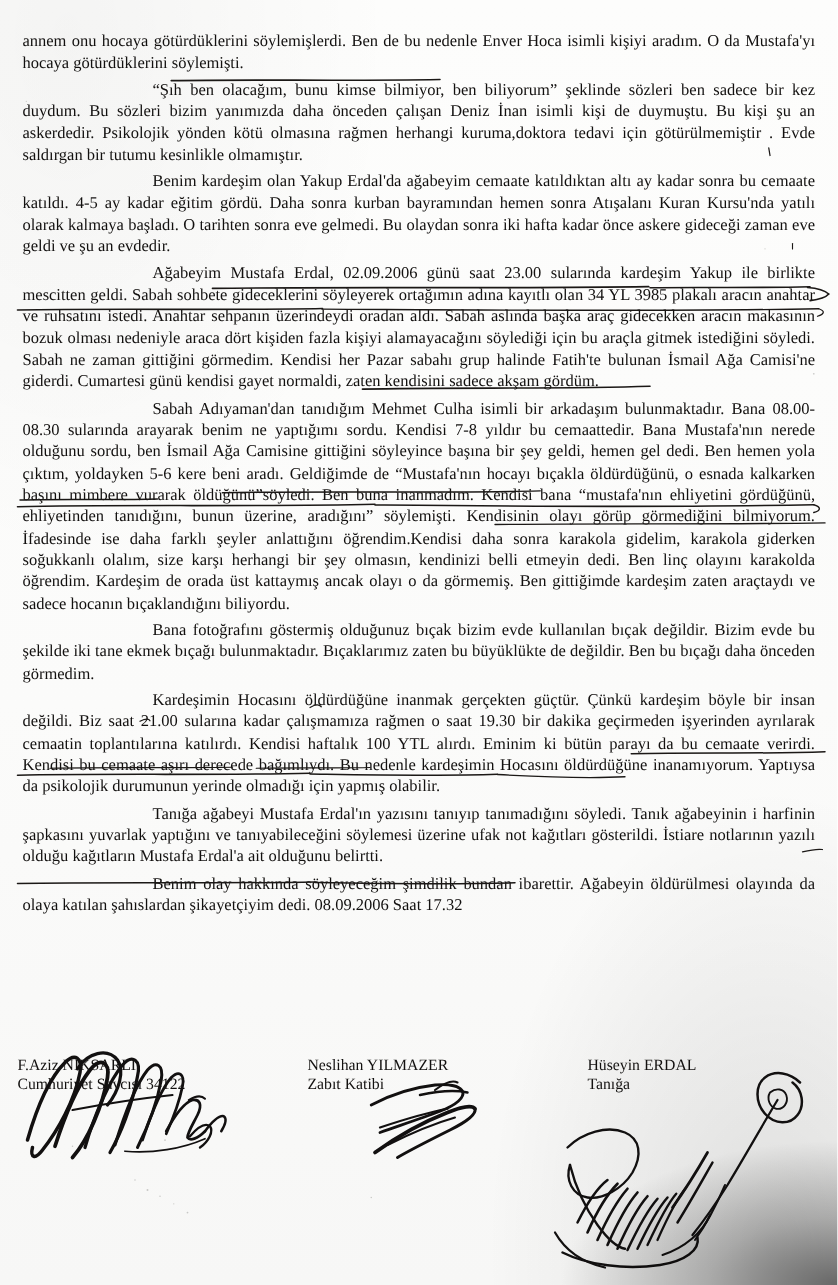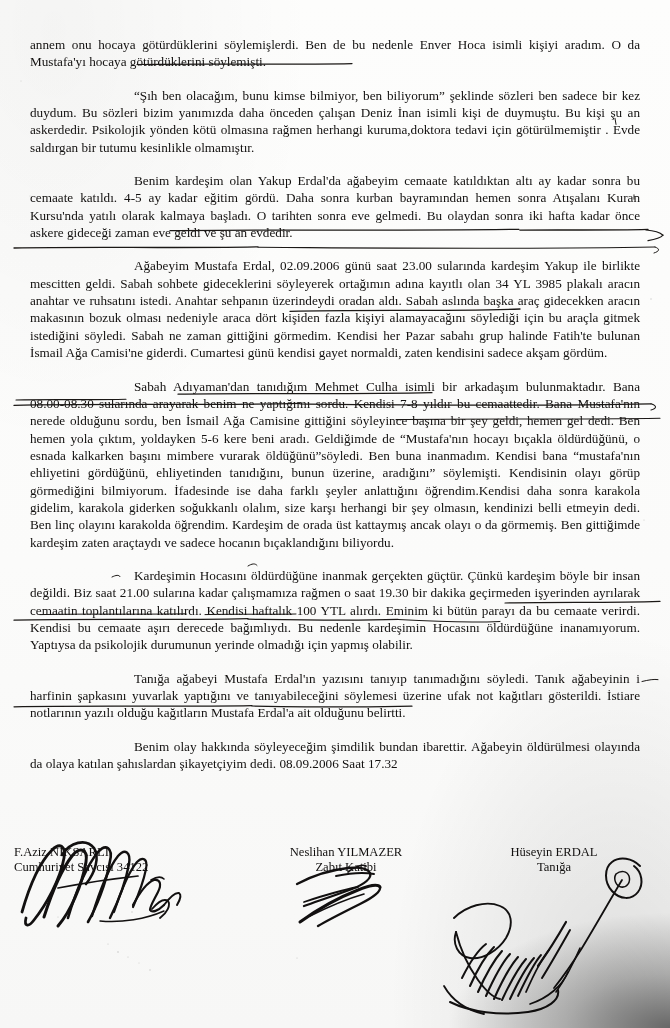--- a/index.html
+++ b/index.html
@@ -20,39 +20,39 @@
   .speckle{position:absolute;inset:0;pointer-events:none;opacity:.5;}
   .body-text{
     position:absolute;
     left:14px; top:20px; width:642px;
     font-size:13.2px;
     line-height:17.35px;
     text-align:justify;
     text-justify:inter-word;
     -webkit-font-smoothing:none;
   }
-  .body-text p{margin:16px;text-indent:0;}
+  .body-text p{margin:4px;text-indent:0;}
   .body-text p.ind{text-indent:104px;}
   .body-text p + p{margin-top:0;}
 
   
   .ink{position:absolute;left:0;top:0;width:670px;height:1028px;pointer-events:none;}
 
   
   .sigblock{
     position:absolute;left:0;top:845px;width:670px;height:60px;
     font-size:12.6px;line-height:14.5px;
   }
-  .sigcol{position:absolute;text-align:center;}
+  .sigcol{position:absolute;}
   .sigcol .nm{white-space:nowrap;}
   .sigcol .rl{white-space:nowrap;}
   .c1{left:14px;width:210px;text-align:left;}
   .c1 .rl{text-align:left;}
   .c2{left:246px;width:200px;}
-  .c3{left:459px;width:190px;font-family:Liberation Serif, serif;}
+  .c3{left:470px;width:190px;font-family:Liberation Serif, serif;}
 
   .sigdraw{position:absolute;left:0;top:0;width:670px;height:1028px;pointer-events:none;}
 
   .edge-shadow{
     position:absolute;right:0;bottom:0;width:230px;height:120px;
     background:radial-gradient(ellipse at 100% 100%, rgba(0,0,0,.55) 0%, rgba(0,0,0,.25) 32%, rgba(0,0,0,0) 68%);
     pointer-events:none;
   }
 </style>
 </head>
@@ -80,20 +80,21 @@
         <circle cx="30" cy="196" r="0.5"></circle>
     </g>
   </svg>
 
   <div class="body-text">
     <p>annem onu hocaya götürdüklerini söylemişlerdi. Ben de bu nedenle Enver Hoca isimli kişiyi aradım. O da Mustafa'yı hocaya götürdüklerini söylemişti.</p>
     <p class="ind">“Şıh ben olacağım, bunu kimse bilmiyor, ben biliyorum” şeklinde sözleri ben sadece bir kez duydum. Bu sözleri bizim yanımızda daha önceden çalışan Deniz İnan isimli kişi de duymuştu. Bu kişi şu an askerdedir. Psikolojik yönden kötü olmasına rağmen herhangi kuruma,doktora   tedavi için götürülmemiştir . Evde saldırgan bir tutumu kesinlikle olmamıştır.</p>
     <p class="ind">Benim kardeşim olan Yakup Erdal'da ağabeyim cemaate katıldıktan altı ay kadar sonra bu cemaate katıldı. 4-5 ay kadar eğitim gördü. Daha sonra kurban bayramından hemen sonra Atışalanı Kuran Kursu'nda yatılı olarak kalmaya başladı. O tarihten sonra eve gelmedi. Bu olaydan sonra iki hafta kadar önce askere gideceği zaman eve geldi ve şu an evdedir.</p>
     <p class="ind">Ağabeyim Mustafa Erdal, 02.09.2006 günü saat 23.00 sularında kardeşim Yakup ile birlikte mescitten geldi. Sabah sohbete gideceklerini söyleyerek ortağımın adına kayıtlı olan 34 YL 3985 plakalı aracın anahtar ve ruhsatını istedi. Anahtar sehpanın üzerindeydi oradan aldı. Sabah aslında başka araç gidecekken aracın makasının bozuk olması nedeniyle araca dört kişiden fazla kişiyi alamayacağını söylediği için bu araçla gitmek istediğini söyledi. Sabah ne zaman gittiğini görmedim. Kendisi her Pazar sabahı grup halinde Fatih'te bulunan İsmail Ağa Camisi'ne giderdi. Cumartesi günü kendisi gayet normaldi, zaten kendisini sadece akşam gördüm.</p>
     <p class="ind">Sabah Adıyaman'dan tanıdığım  Mehmet Culha isimli bir arkadaşım bulunmaktadır. Bana 08.00-08.30 sularında arayarak benim ne yaptığımı sordu. Kendisi 7-8 yıldır bu cemaattedir. Bana Mustafa'nın nerede olduğunu sordu, ben İsmail Ağa Camisine gittiğini söyleyince başına bir şey geldi, hemen gel dedi. Ben hemen yola çıktım, yoldayken 5-6 kere beni aradı. Geldiğimde de “Mustafa'nın hocayı bıçakla öldürdüğünü, o esnada kalkarken başını mimbere vurarak öldüğünü”söyledi. Ben buna inanmadım. Kendisi bana “mustafa'nın ehliyetini gördüğünü, ehliyetinden tanıdığını, bunun üzerine, aradığını” söylemişti. Kendisinin olayı görüp görmediğini bilmiyorum. İfadesinde ise daha farklı şeyler anlattığını öğrendim.Kendisi daha sonra karakola gidelim, karakola giderken soğukkanlı olalım, size karşı herhangi bir şey olmasın, kendinizi belli etmeyin dedi.  Ben linç olayını karakolda öğrendim. Kardeşim de orada üst kattaymış ancak olayı o da görmemiş. Ben gittiğimde kardeşim zaten araçtaydı ve sadece hocanın bıçaklandığını biliyordu.</p>
+    <p class="ind">Bana fotoğrafını göstermiş olduğunuz bıçak bizim evde kullanılan bıçak değildir. Bizim evde bu şekilde iki tane ekmek bıçağı bulunmaktadır. Bıçaklarımız zaten bu büyüklükte de değildir. Ben bu bıçağı daha önceden görmedim.</p>
     <p class="ind">Kardeşimin Hocasını öldürdüğüne inanmak gerçekten güçtür. Çünkü kardeşim böyle bir insan değildi. Biz saat 21.00 sularına kadar çalışmamıza rağmen o saat 19.30 bir dakika geçirmeden işyerinden  ayrılarak cemaatin toplantılarına katılırdı. Kendisi haftalık 100 YTL alırdı. Eminim ki bütün parayı da bu cemaate verirdi. Kendisi bu cemaate aşırı derecede bağımlıydı. Bu nedenle kardeşimin Hocasını öldürdüğüne inanamıyorum. Yaptıysa da psikolojik durumunun yerinde olmadığı için yapmış olabilir.</p>
     <p class="ind">Tanığa ağabeyi Mustafa Erdal'ın yazısını tanıyıp tanımadığını söyledi. Tanık ağabeyinin i harfinin şapkasını yuvarlak yaptığını ve tanıyabileceğini söylemesi üzerine ufak not kağıtları gösterildi. İstiare notlarının yazılı olduğu kağıtların Mustafa Erdal'a ait olduğunu belirtti.</p>
     <p class="ind">Benim olay hakkında söyleyeceğim şimdilik bundan ibarettir. Ağabeyin öldürülmesi olayında da olaya katılan şahıslardan şikayetçiyim dedi.  08.09.2006 Saat 17.32</p>
   </div>
 
   <svg class="ink" viewBox="0 0 670 1028">
     <g stroke="#1b1816" fill="none" stroke-linecap="round">
 
       <path d="M137 64.5 C 200 63.4, 280 64.9, 352 63.6" stroke-width="1.25"></path>
 

